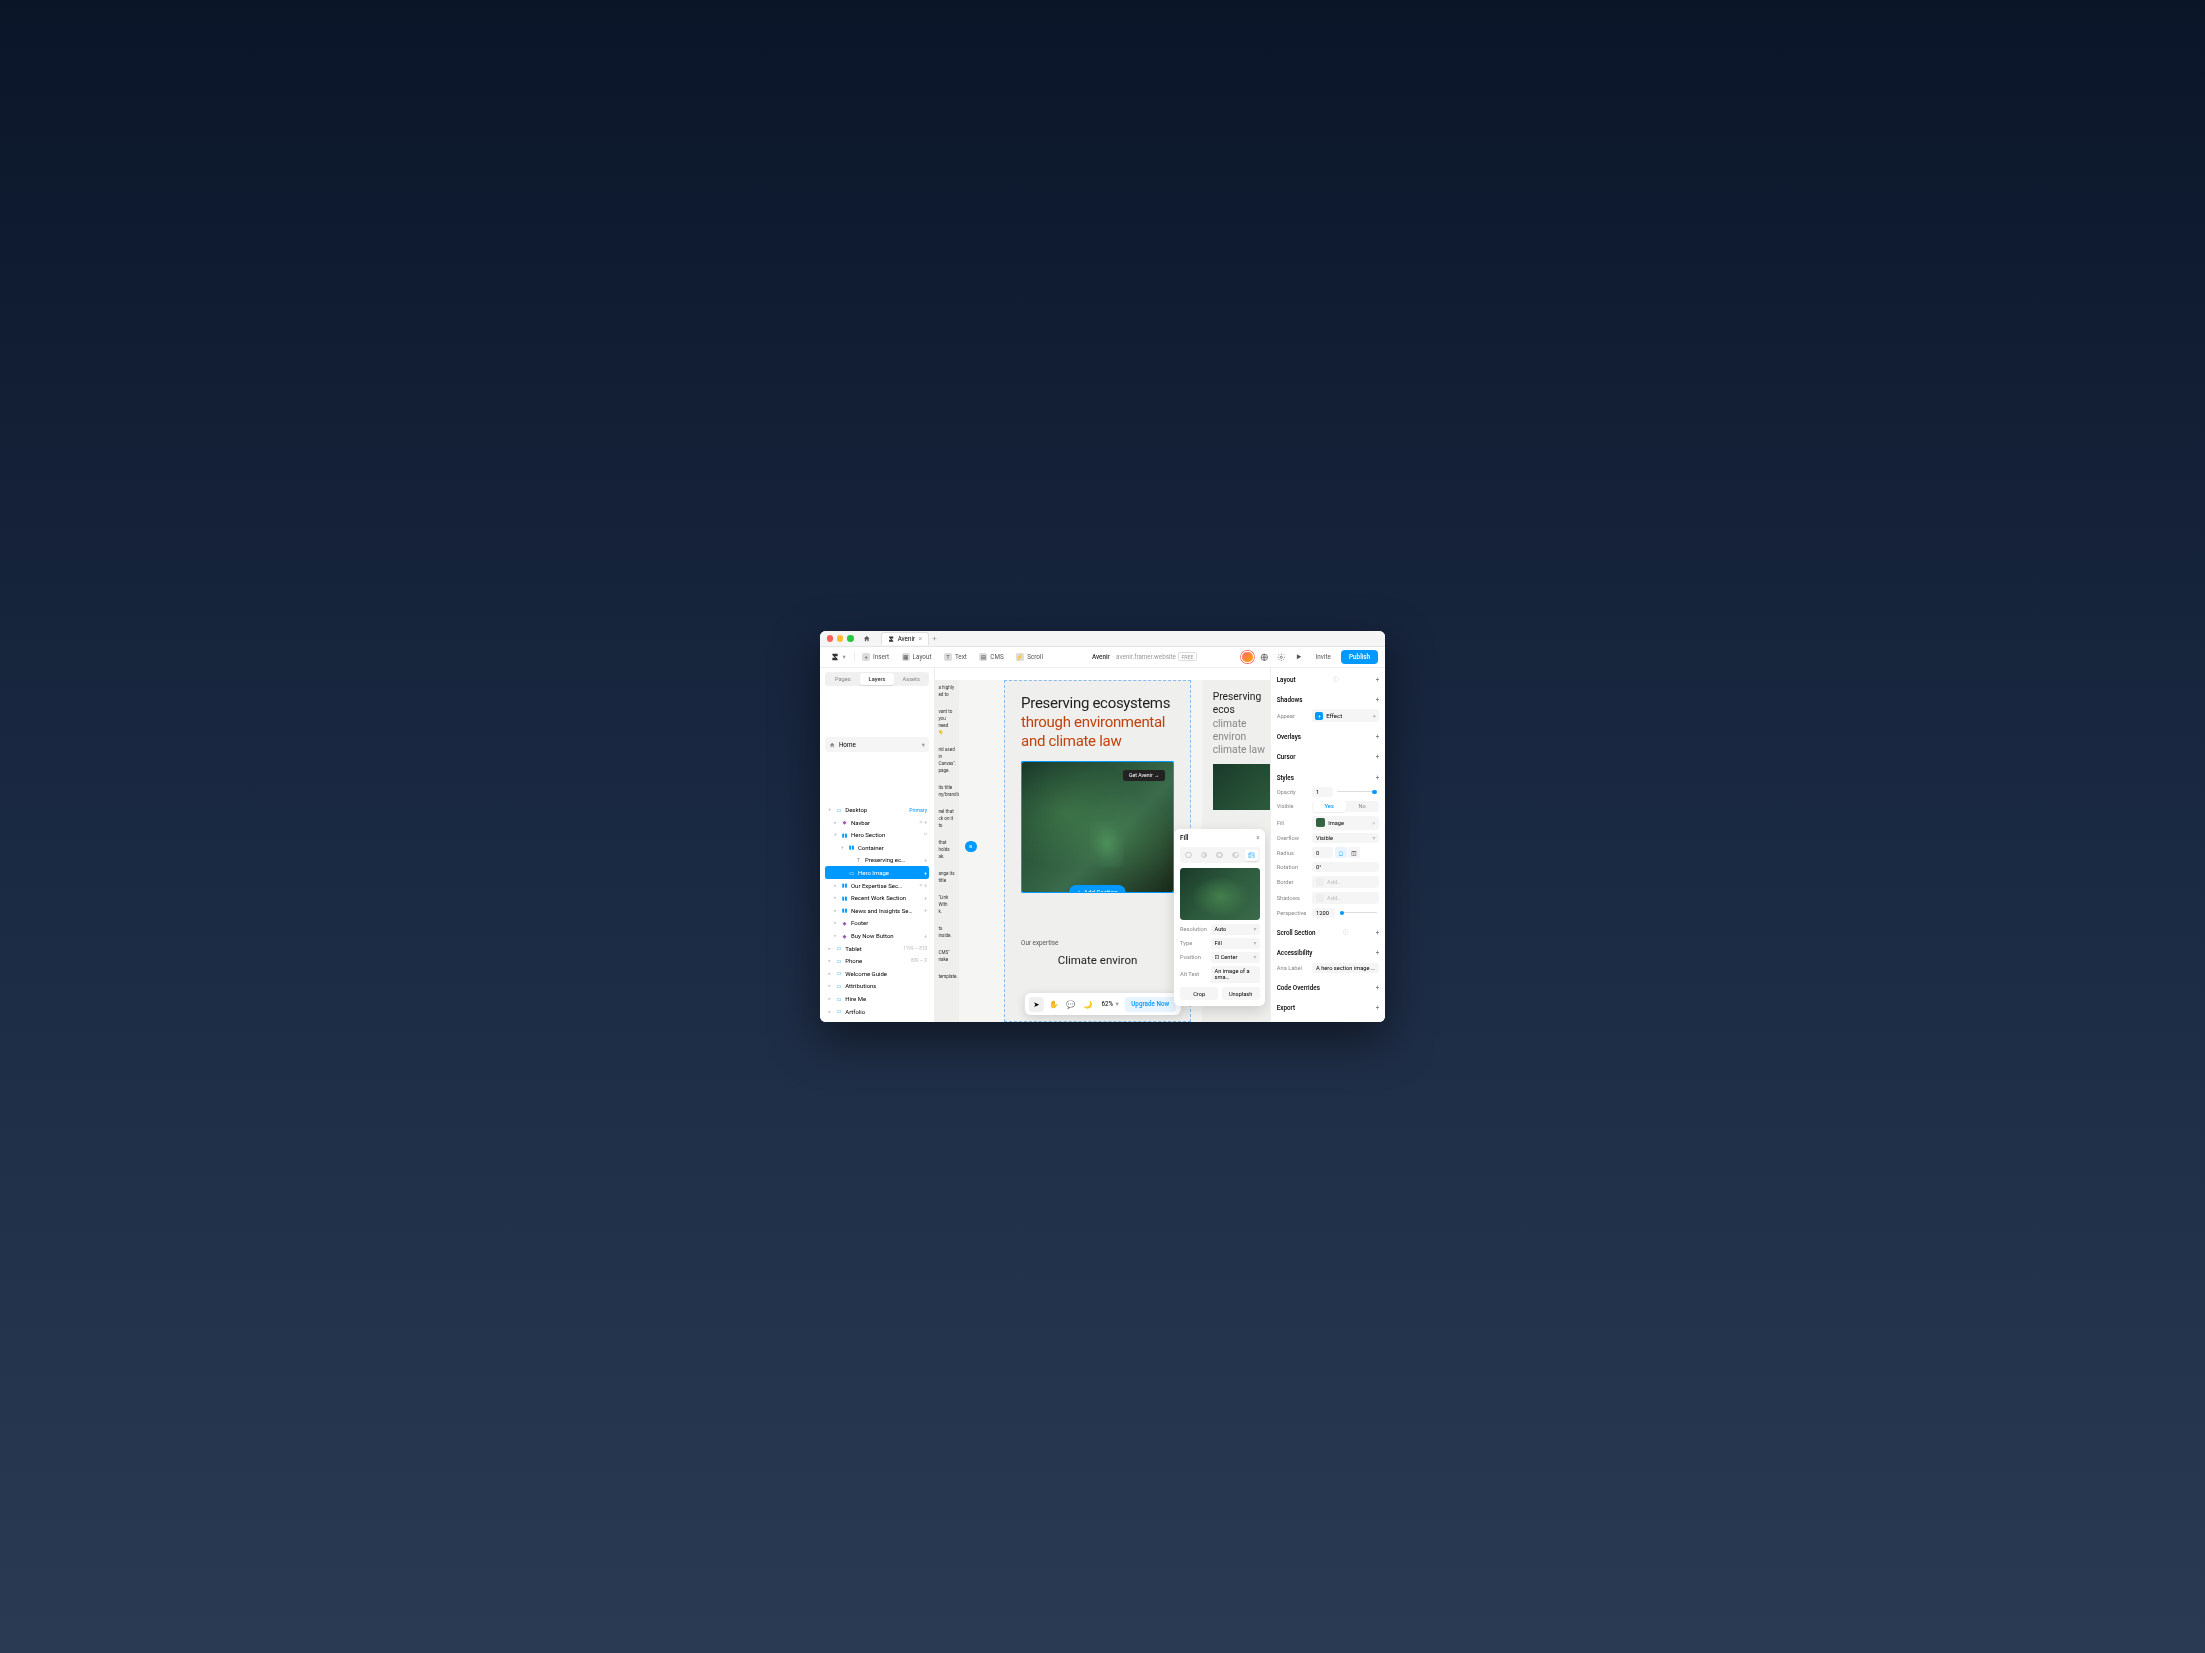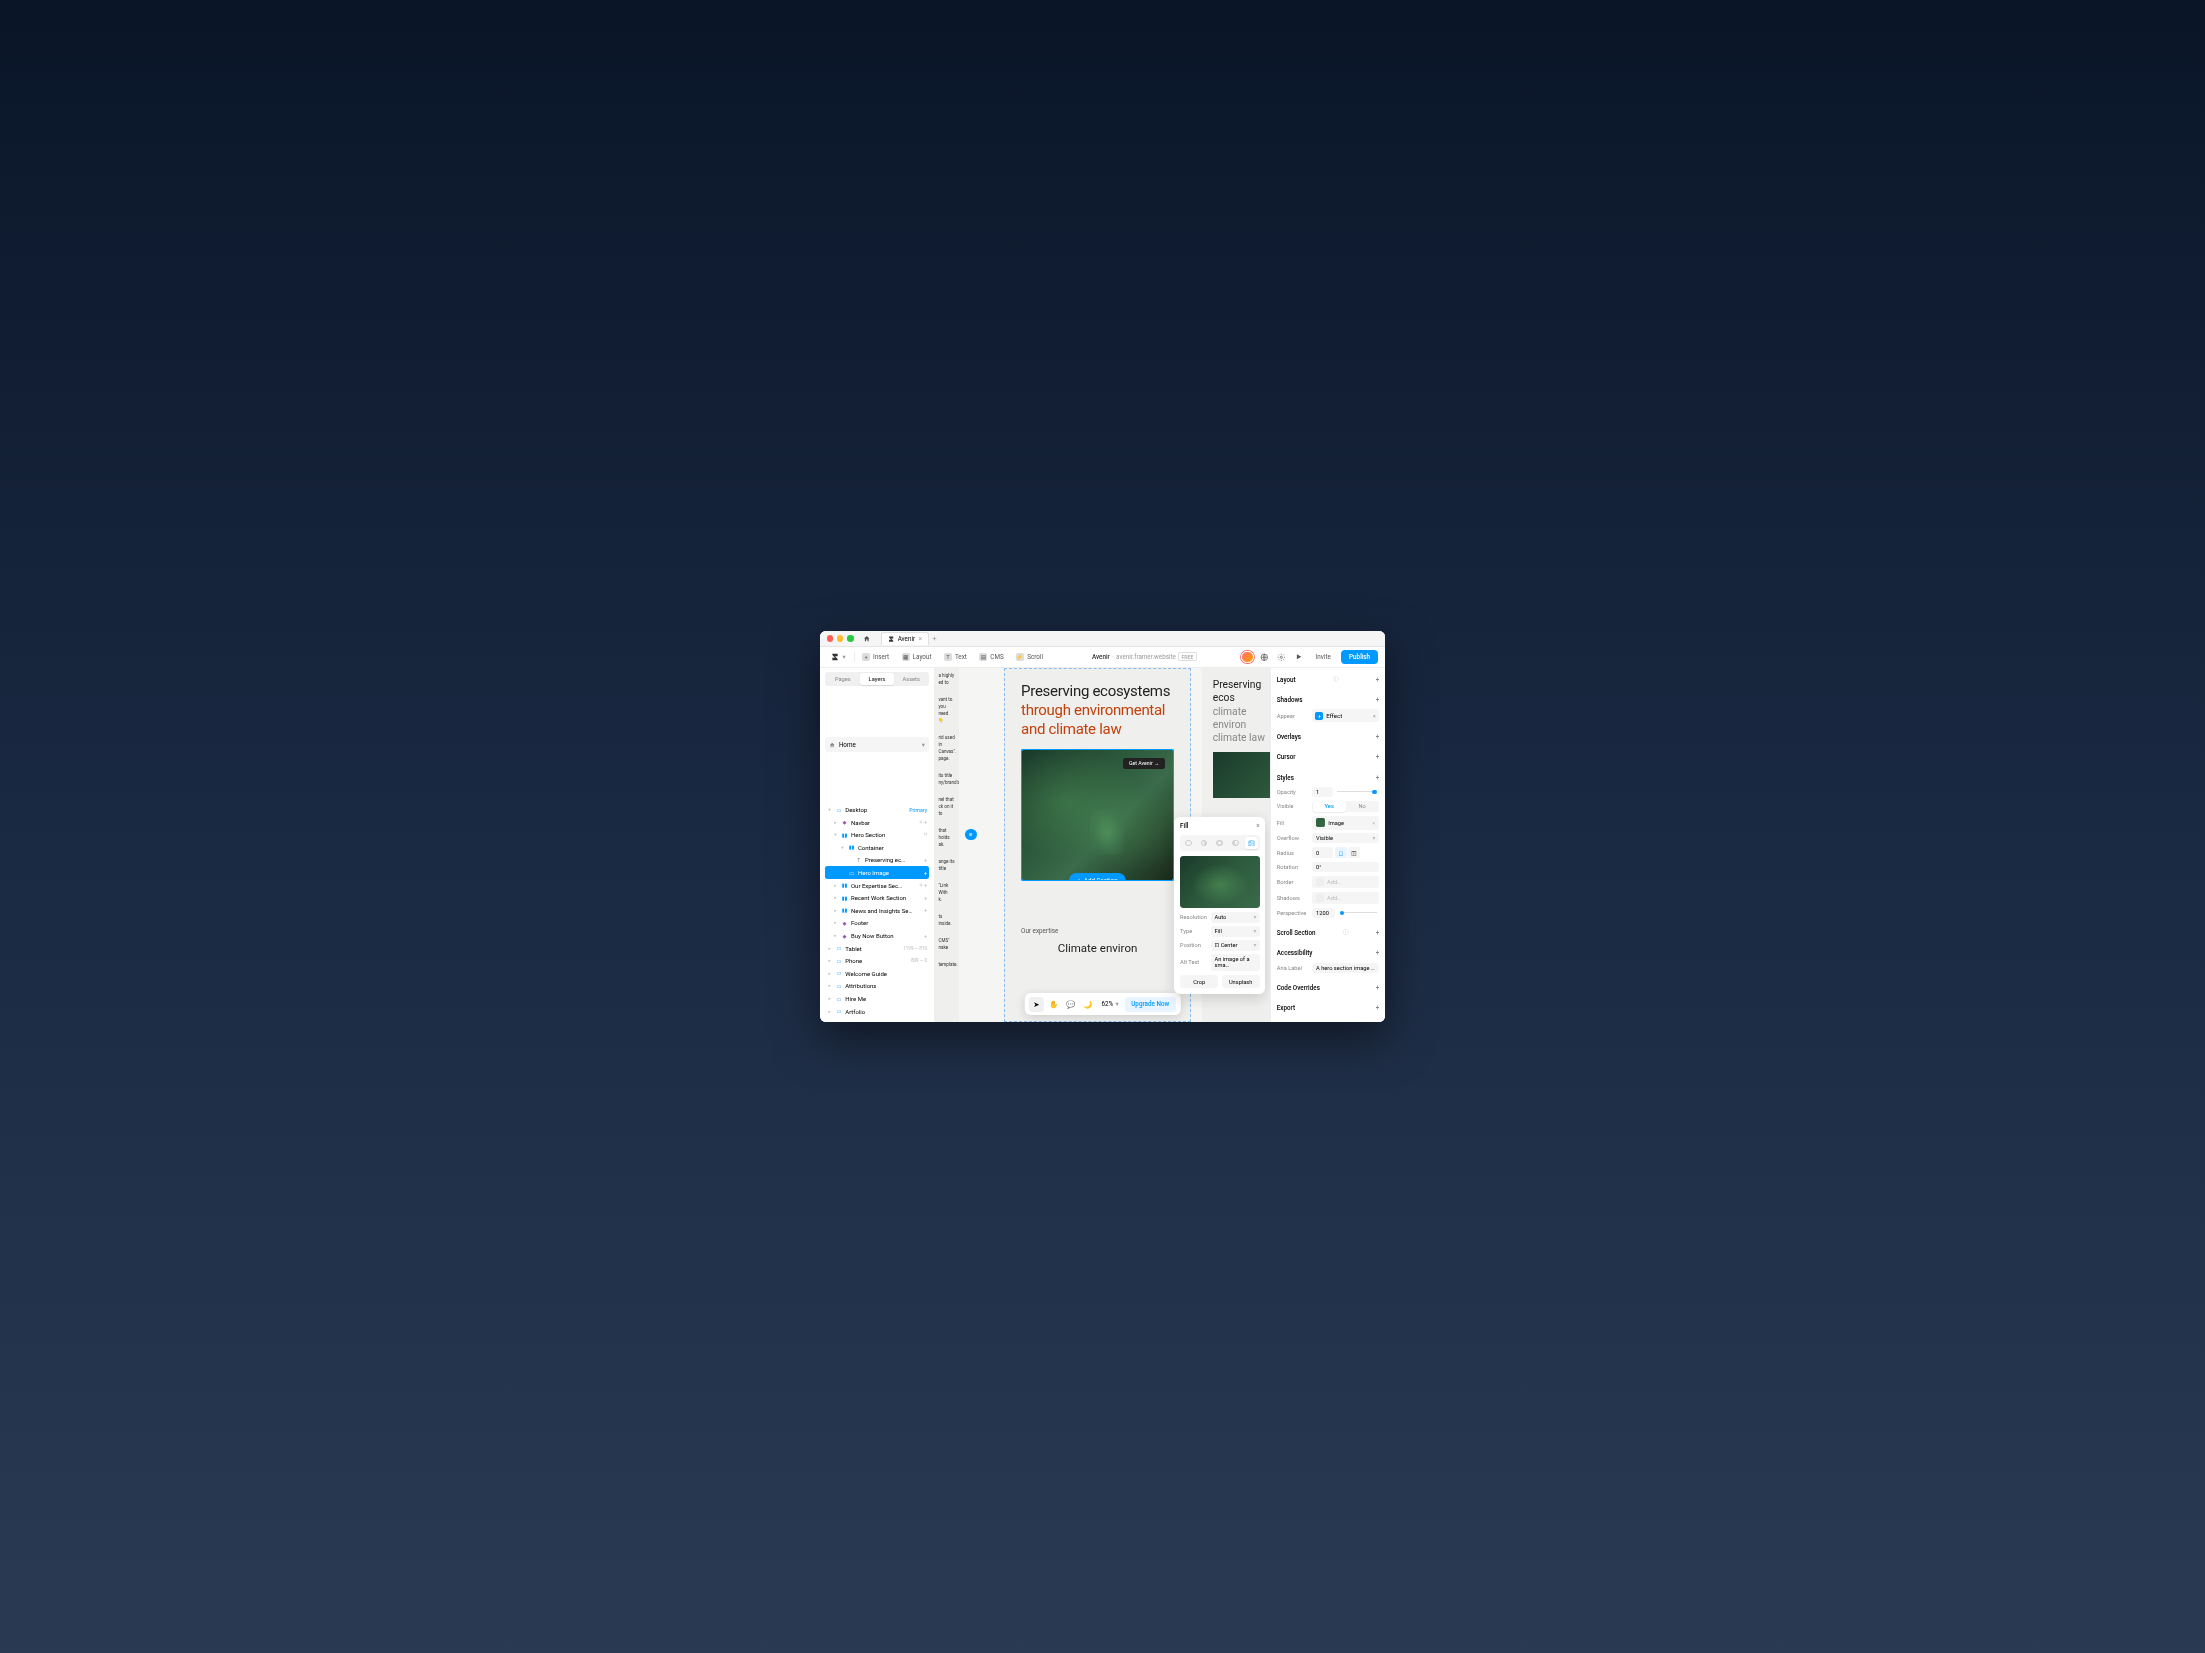--- a/index.html
+++ b/index.html
@@ -42,21 +42,21 @@
 .layer-ctrl { width: 5.7px; text-align: center; color: #bbb; font-size: 4.6px; }
 .layer-icon { width: 6.9px; height: 6.9px; display: flex; align-items: center; justify-content: center; font-size: 5.2px; color: #0099ff; }
 .layer-icon.purple { color: #9b59b6; }
 .layer-icon.gray { color: #888; }
 .layer-label { flex: 1; white-space: nowrap; overflow: hidden; text-overflow: ellipsis; }
 .layer-badge { font-size: 5.2px; color: #0099ff; }
 .layer-action { color: #bbb; font-size: 5.7px; }
 .indent-1 { padding-left: 8px; }
 .indent-2 { padding-left: 15px; }
 .indent-3 { padding-left: 22px; }
-.canvas-area { flex: 1; background: #f5f5f3; position: relative; overflow: hidden; }
+.canvas-area { flex: 1; background: #f5f5f3; position: relative; overflow: hidden; margin-top: 12px; }
 .canvas-content { position: absolute; inset: 0; display: flex; gap: 11.5px; padding: 0; }
 .frame-snippet { width: 34px; background: #efefed; padding: 5.7px 3.4px; font-size: 4.6px; color: #333; line-height: 1.5; overflow: hidden; }
 .frame-main { width: 281px; background: #efefed; padding: 13.8px 16px; position: relative; border: 0.6px dashed #88bbee; }
 .frame-main h1 { font-size: 15px; font-weight: 400; color: #222; line-height: 1.25; letter-spacing: -0.3px; }
 .frame-main h1 .sub { color: #c2410c; }
 .hero-image { margin-top: 10.3px; height: 132px; background: linear-gradient(135deg, #1a3a2a 0%, #2d5a3d 40%, #3a6b4a 60%, #1a2a1a 100%); border-radius: 1.1px; position: relative; border: 0.9px solid #0099ff; overflow: hidden; }
 .hero-image::before { content: ''; position: absolute; top: 45%; left: 45%; width: 34px; height: 46px; background: radial-gradient(ellipse at center, #4a8b5a 0%, #3a6b4a 60%, transparent 100%); filter: blur(1.1px); }
 .hero-image::after { content: ''; position: absolute; inset: 0; background: radial-gradient(ellipse at 30% 40%, rgba(100,180,100,0.3) 0%, transparent 50%), radial-gradient(ellipse at 70% 60%, rgba(80,150,80,0.2) 0%, transparent 40%); }
 .hero-badge { position: absolute; top: 8px; right: 8px; background: #222; color: #fff; padding: 2.3px 5.7px; font-size: 5.2px; border-radius: 2.3px; z-index: 2; display: flex; align-items: center; gap: 2.3px; }
 .selection-handle { position: absolute; width: 3.4px; height: 3.4px; background: #fff; border: 0.9px solid #0099ff; border-radius: 0.6px; }

